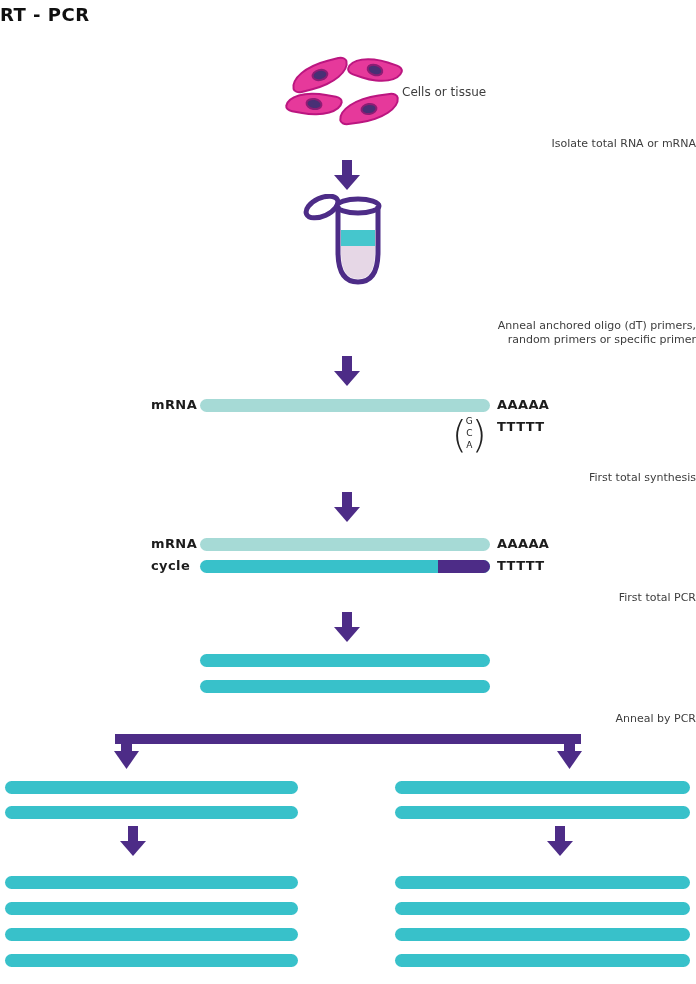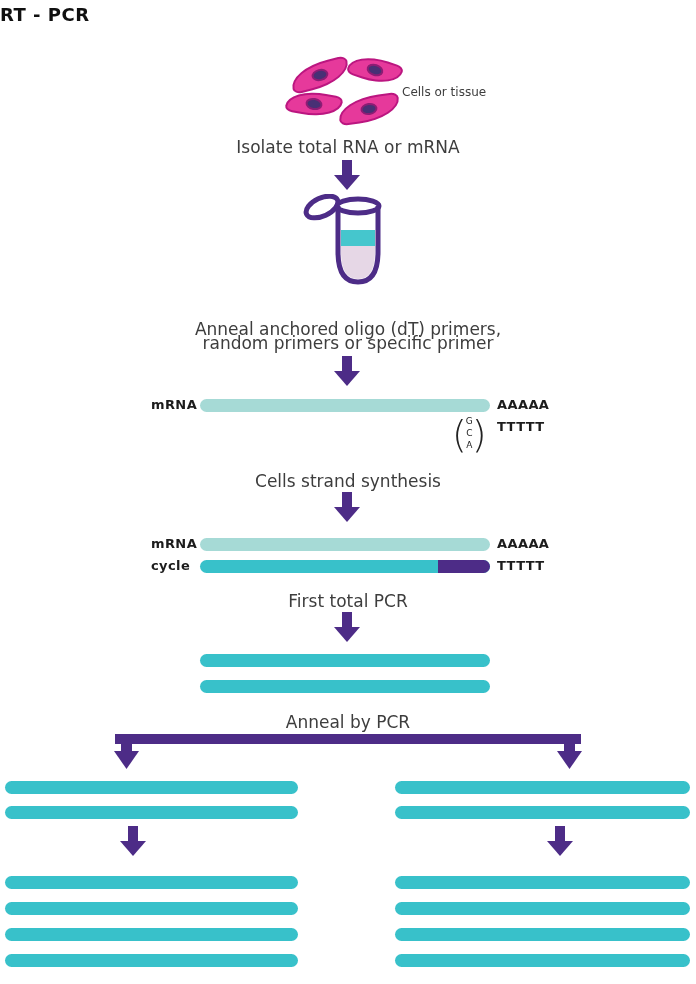--- a/index.html
+++ b/index.html
@@ -1,21 +1,21 @@
 <!DOCTYPE html>
 <html><head>
 <meta charset="utf-8">
 <style>
   * { box-sizing: border-box; margin: 0; padding: 0; }
   body { background: #ffffff; font-family: "DejaVu Sans", "Liberation Sans", sans-serif; }
   .canvas { position: relative; width: 696px; height: 984px; background: #ffffff; overflow: hidden; }
   .abs { position: absolute; }
 
   .title { left: 0; top: 4px; width: 100%; text-align: left; font-size: 18px; font-weight: bold; color: #101010; letter-spacing: .5px; }
-  .step { left: 0; width: 100%; text-align: center; font-size: 17px; color: #3d3d3d; }
+  .step { left: 0; width: 100%; text-align: right; font-size: 11px; color: #3d3d3d; }
   .small-label { font-size: 12px; color: #3d3d3d; }
   .seq-label { font-size: 13px; font-weight: bold; color: #1c1c1c; letter-spacing: .4px; white-space: nowrap; }
 
   .bar { height: 13px; border-radius: 7px; }
   .bar.light { background: #a6dad6; }
   .bar.teal { background: #38c1ca; }
   .cdna-seg { position: absolute; right: 0; top: 0; width: 52px; height: 13px; background: #4d2c87; border-radius: 0 7px 7px 0; }
 
   .arrow { width: 26px; }
   .arrow .stem { width: 10px; height: 15px; background: #4d2c87; margin: 0 auto; }
@@ -82,21 +82,21 @@
   <div class="abs anchor" style="left:452px;top:414px">
     <span class="paren">(</span>
     <span class="anchor-letters">
       <span>G</span>
       <span>C</span>
       <span>A</span>
     </span>
     <span class="paren">)</span>
   </div>
 
-  <div class="abs step" style="top:471px">Cells strand synthesis</div>
+  <div class="abs step" style="top:471px">First total synthesis</div>
 
   <div class="abs arrow" style="left:334px;top:492px">
     <div class="stem"></div>
     <div class="head"></div>
   </div>
 
   <div class="abs seq-label" style="left:151px;top:536px">mRNA</div>
   <div class="abs bar light" style="left:200px;top:538px;width:290px"></div>
   <div class="abs seq-label" style="left:497px;top:536px">AAAAA</div>
 

